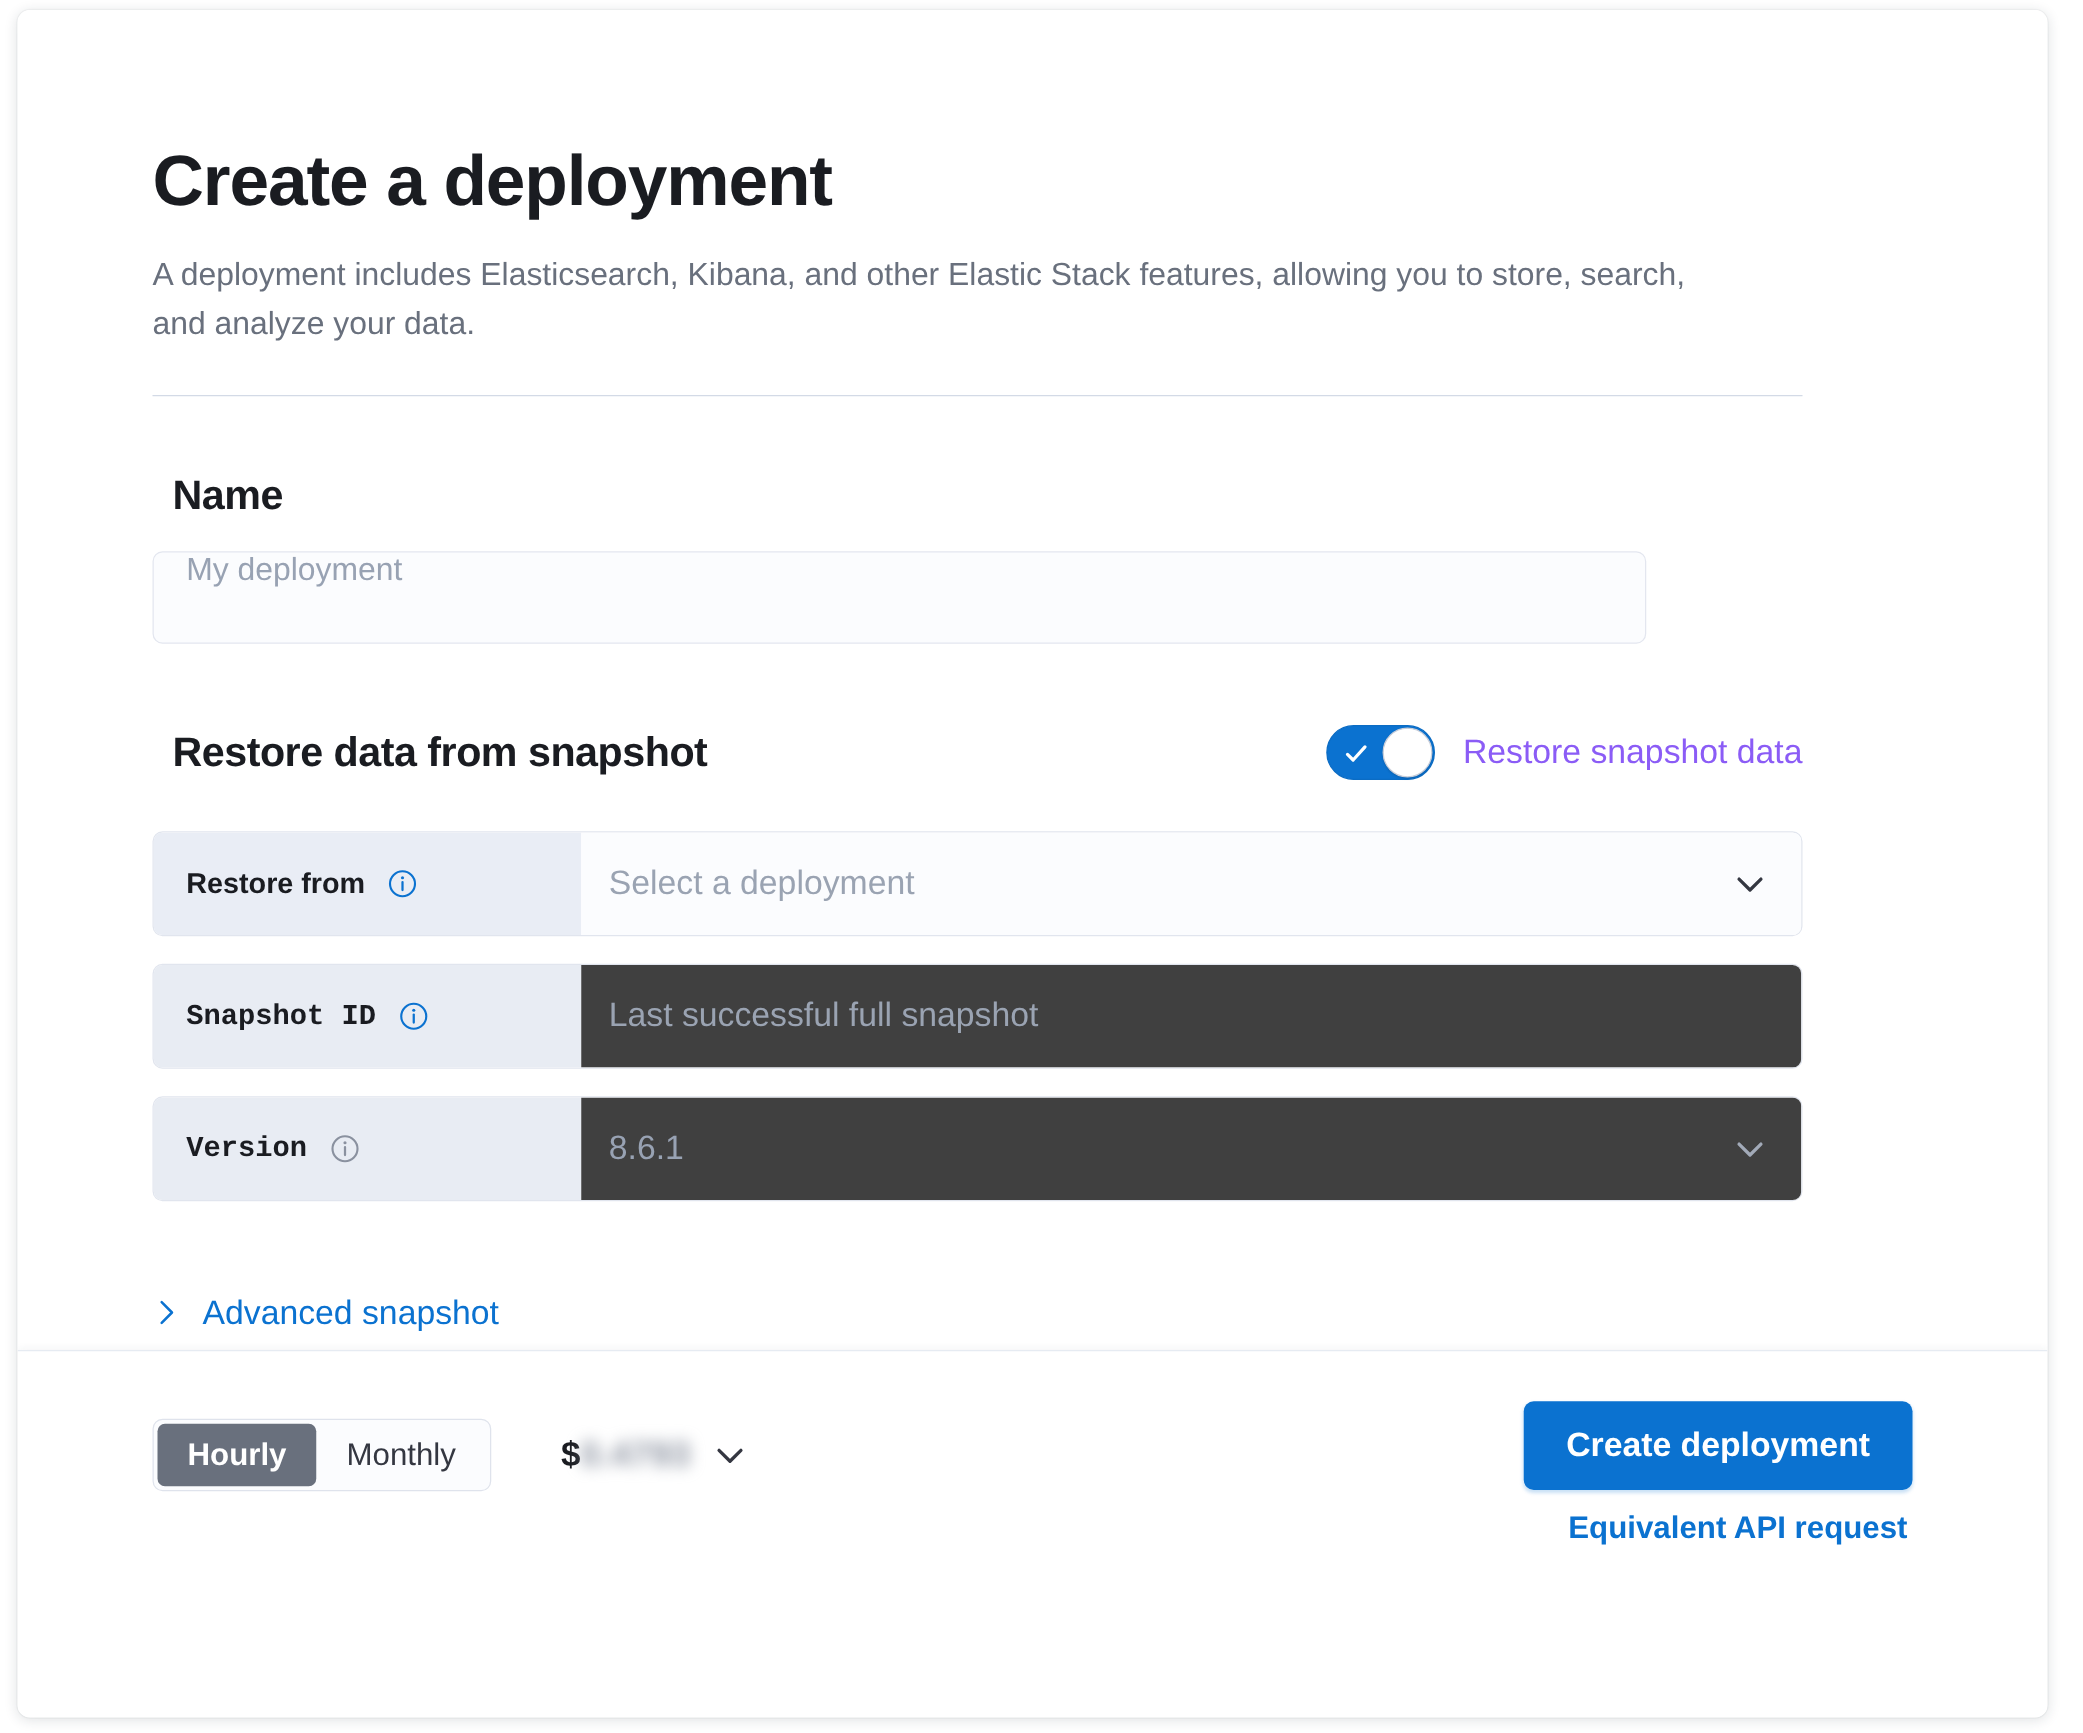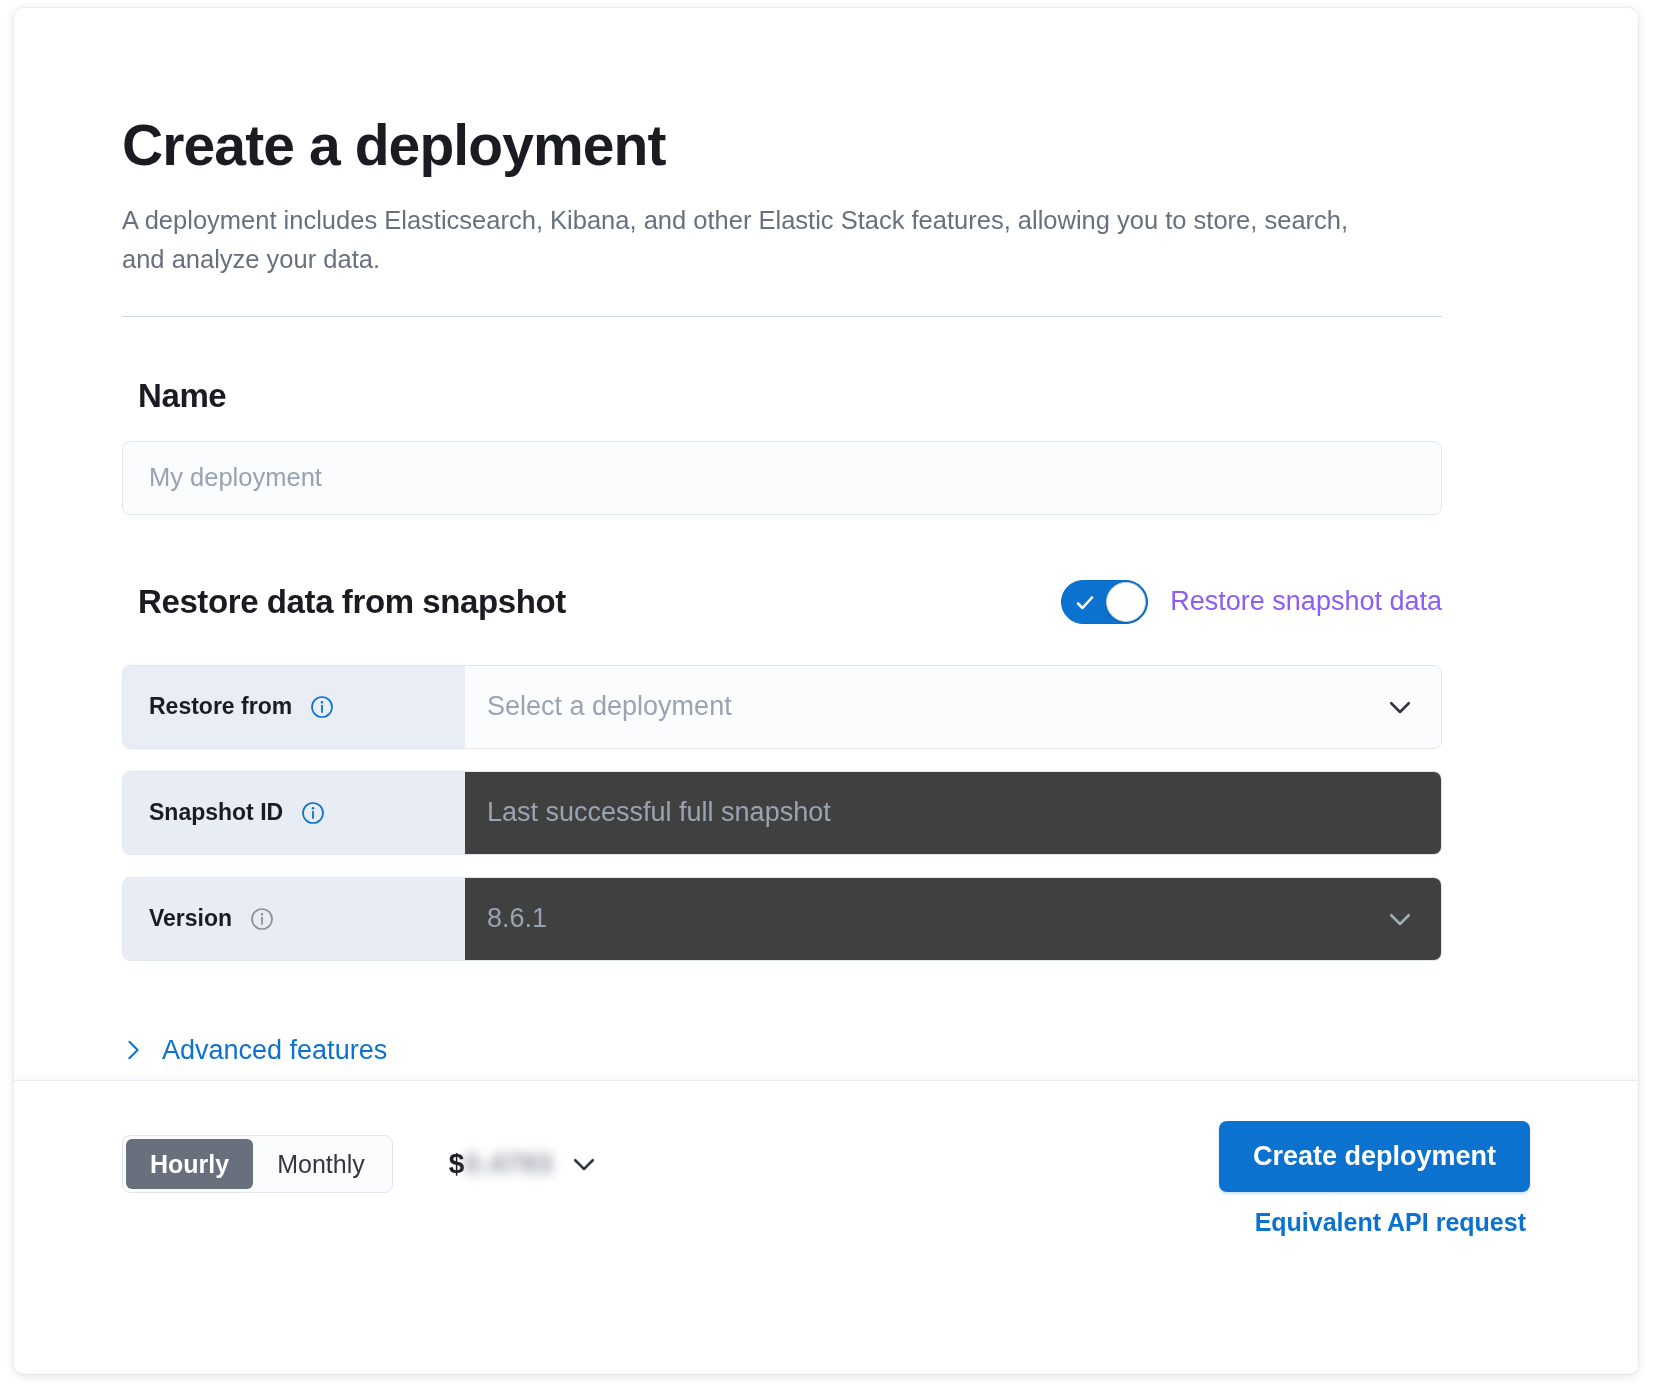--- a/index.html
+++ b/index.html
@@ -81,28 +81,28 @@
   .restore-heading-row {
     padding-top: 52px;
     display: flex;
     align-items: center;
     justify-content: space-between;
   }
 
   
   .name-input {
     margin-top: 26px;
-    width: 1320px;
+    width: 1195px;
     height: 74px;
     box-sizing: border-box;
     border: 1px solid #e3e6ef;
     border-radius: 8px;
     background: #fbfcfe;
     display: flex;
-    align-items: center;
+    align-items: flex-start;
     padding: 0 26px;
     font-size: 25.5px;
     color: #abb4c4;
     cursor: text;
     box-shadow: inset 0 0 0 0 transparent;
   }
   .name-input .ph { color: #98a2b3; }
 
   
   .switch-row {
@@ -154,21 +154,21 @@
     width: 1320px;
     height: 84px;
     border-radius: 8px;
     overflow: hidden;
     margin-bottom: 22px;
     border: 1px solid #e1e5ee;
     box-sizing: border-box;
   }
   .form-row.enabled .row-label { background: #e9edf5; }
   .form-row.enabled .row-field { background: #fbfcfe; gap: 29px; }
-  .form-row.disabled .row-label { background: #e8ecf3; }
+  .form-row.disabled .row-label { background: #e8ecf3; font-family: Liberation Mono, monospace; }
   .form-row.disabled .row-field { background: #404040; }
 
   .row-label {
     width: 342px;
     flex: none;
     display: flex;
     align-items: center;
     gap: 18px;
     padding-left: 26px;
     box-sizing: border-box;
@@ -401,21 +401,21 @@
           </div>
         </div>
 
       </div>
 
       
       <div class="advanced">
         <svg class="arrow" viewBox="0 0 24 24">
           <path d="M8 3 L17 12 L8 21" fill="none" stroke="#0b72d0" stroke-width="2.2" stroke-linecap="round" stroke-linejoin="round"></path>
         </svg>
-        <span>Advanced features</span>
+        <span>Advanced snapshot</span>
       </div>
 
     </div>
   </div>
 
   <div class="bottom-bar">
     <div class="bottom-inner">
 
       <div class="billing-group">
         <div class="seg">

